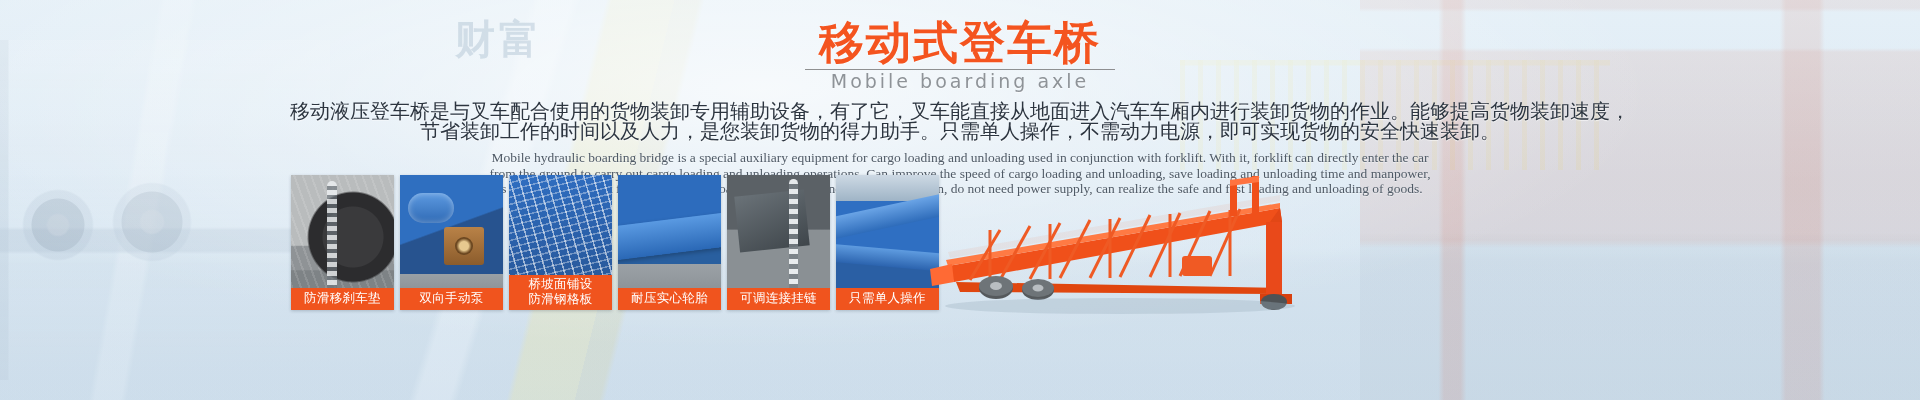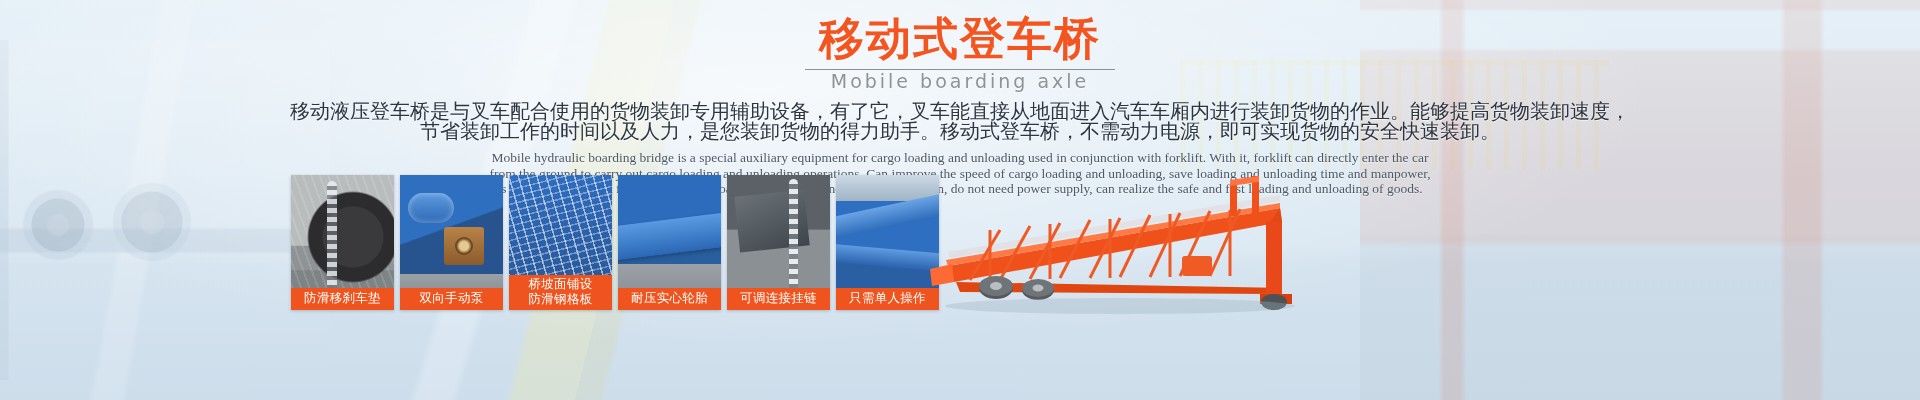--- a/index.html
+++ b/index.html
@@ -72,21 +72,21 @@
       radial-gradient(ellipse 900px 260px at 760px 90px, rgba(255,255,255,.72) 0%, rgba(255,255,255,.28) 55%, rgba(255,255,255,0) 100%),
       linear-gradient(180deg, rgba(236,245,251,.45), rgba(222,235,246,.25) 45%, rgba(210,226,240,.35));
   }
 
   
   .headline-wrap {
     position:absolute; left:0; right:0; top:18px;
     text-align:center;
   }
   .headline {
-    font-family:Liberation Mono, monospace;
+    font-family:Liberation Serif, serif;
     font-weight:bold;
     font-size:45px;
     line-height:50px;
     letter-spacing:2px;
     color:#f4541f;
     text-shadow:0 1px 2px rgba(255,255,255,.6);
   }
   .sub-rule {
     width:310px; height:1px; margin:1px auto 0;
     background:#6d6d6d; opacity:.75;
@@ -258,30 +258,31 @@
 <body>
 
 <div class="banner">
 
   <div class="bg-photo"></div>
   <div class="bg-left"></div>
   <div class="bg-rail"></div>
   <div class="bg-right"></div>
   <div class="bg-haze"></div>
 
+  <div class="wm">财富</div>
 
   <div class="headline-wrap">
     <div class="headline">移动式登车桥</div>
     <div class="sub-rule"></div>
     <div class="subhead">Mobile boarding axle</div>
   </div>
 
   <div class="cn-para">
     <div>移动液压登车桥是与叉车配合使用的货物装卸专用辅助设备，有了它，叉车能直接从地面进入汽车车厢内进行装卸货物的作业。能够提高货物装卸速度，</div>
-    <div>节省装卸工作的时间以及人力，是您装卸货物的得力助手。移动式登车桥，不需动力电源，即可实现货物的安全快速装卸。</div>
+    <div>节省装卸工作的时间以及人力，是您装卸货物的得力助手。只需单人操作，不需动力电源，即可实现货物的安全快速装卸。</div>
   </div>
 
   <div class="en-para">Mobile hydraulic boarding bridge is a special auxiliary equipment for cargo loading and unloading used in conjunction with forklift. With it, forklift can directly enter the car from the ground to carry out cargo loading and unloading operations. Can improve the speed of cargo loading and unloading, save loading and unloading time and manpower, is your right assistant for loading and unloading goods. Only need single operation, do not need power supply, can realize the safe and fast loading and unloading of goods.</div>
 
   <div class="thumbs">
 
     <div class="thumb">
       <div class="photo p-tire">
           <div class="chain"></div>
         </div>

